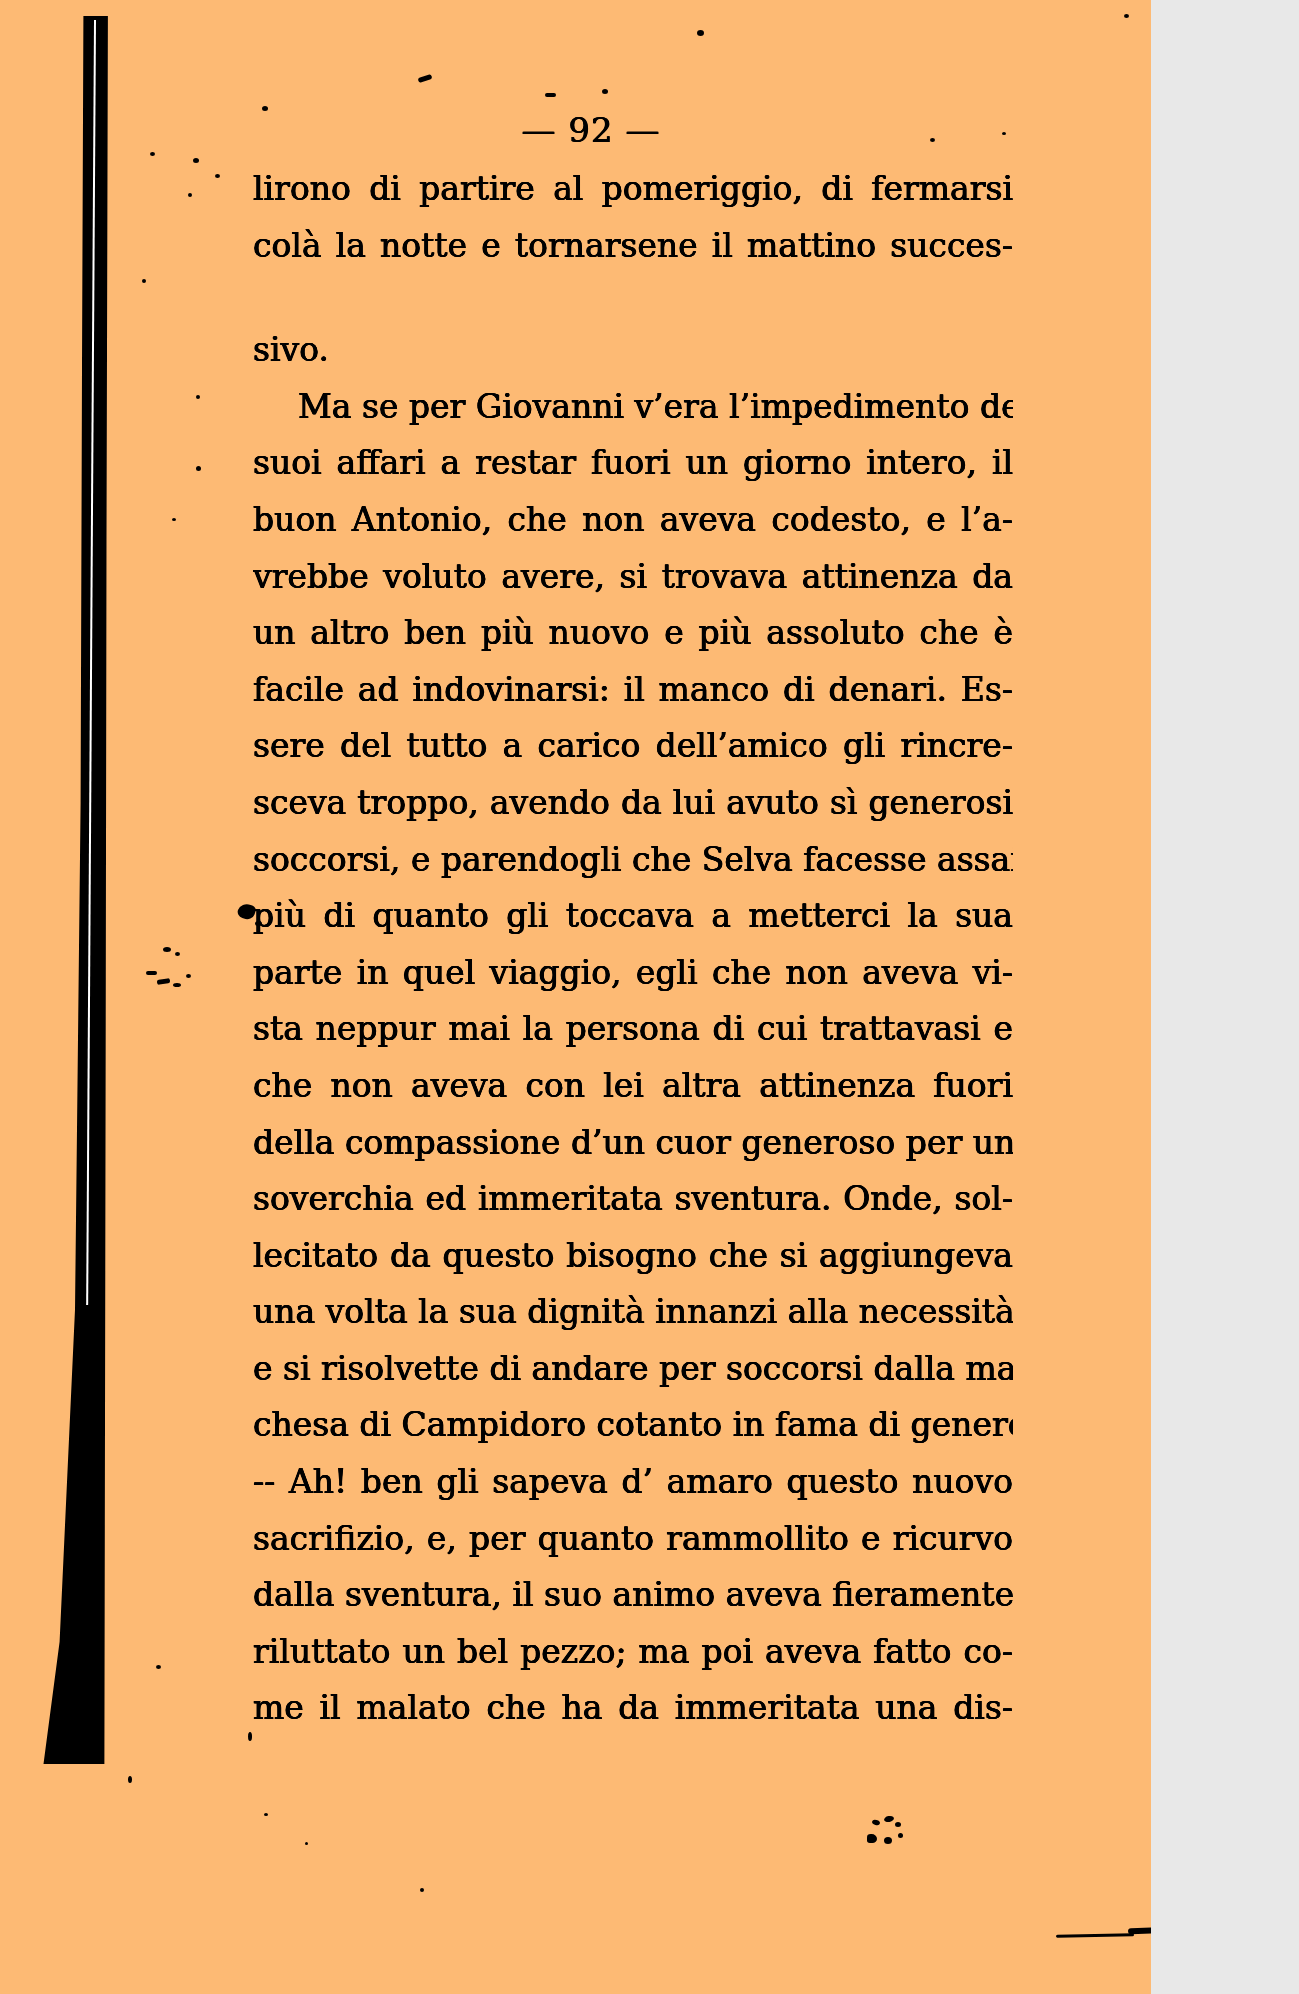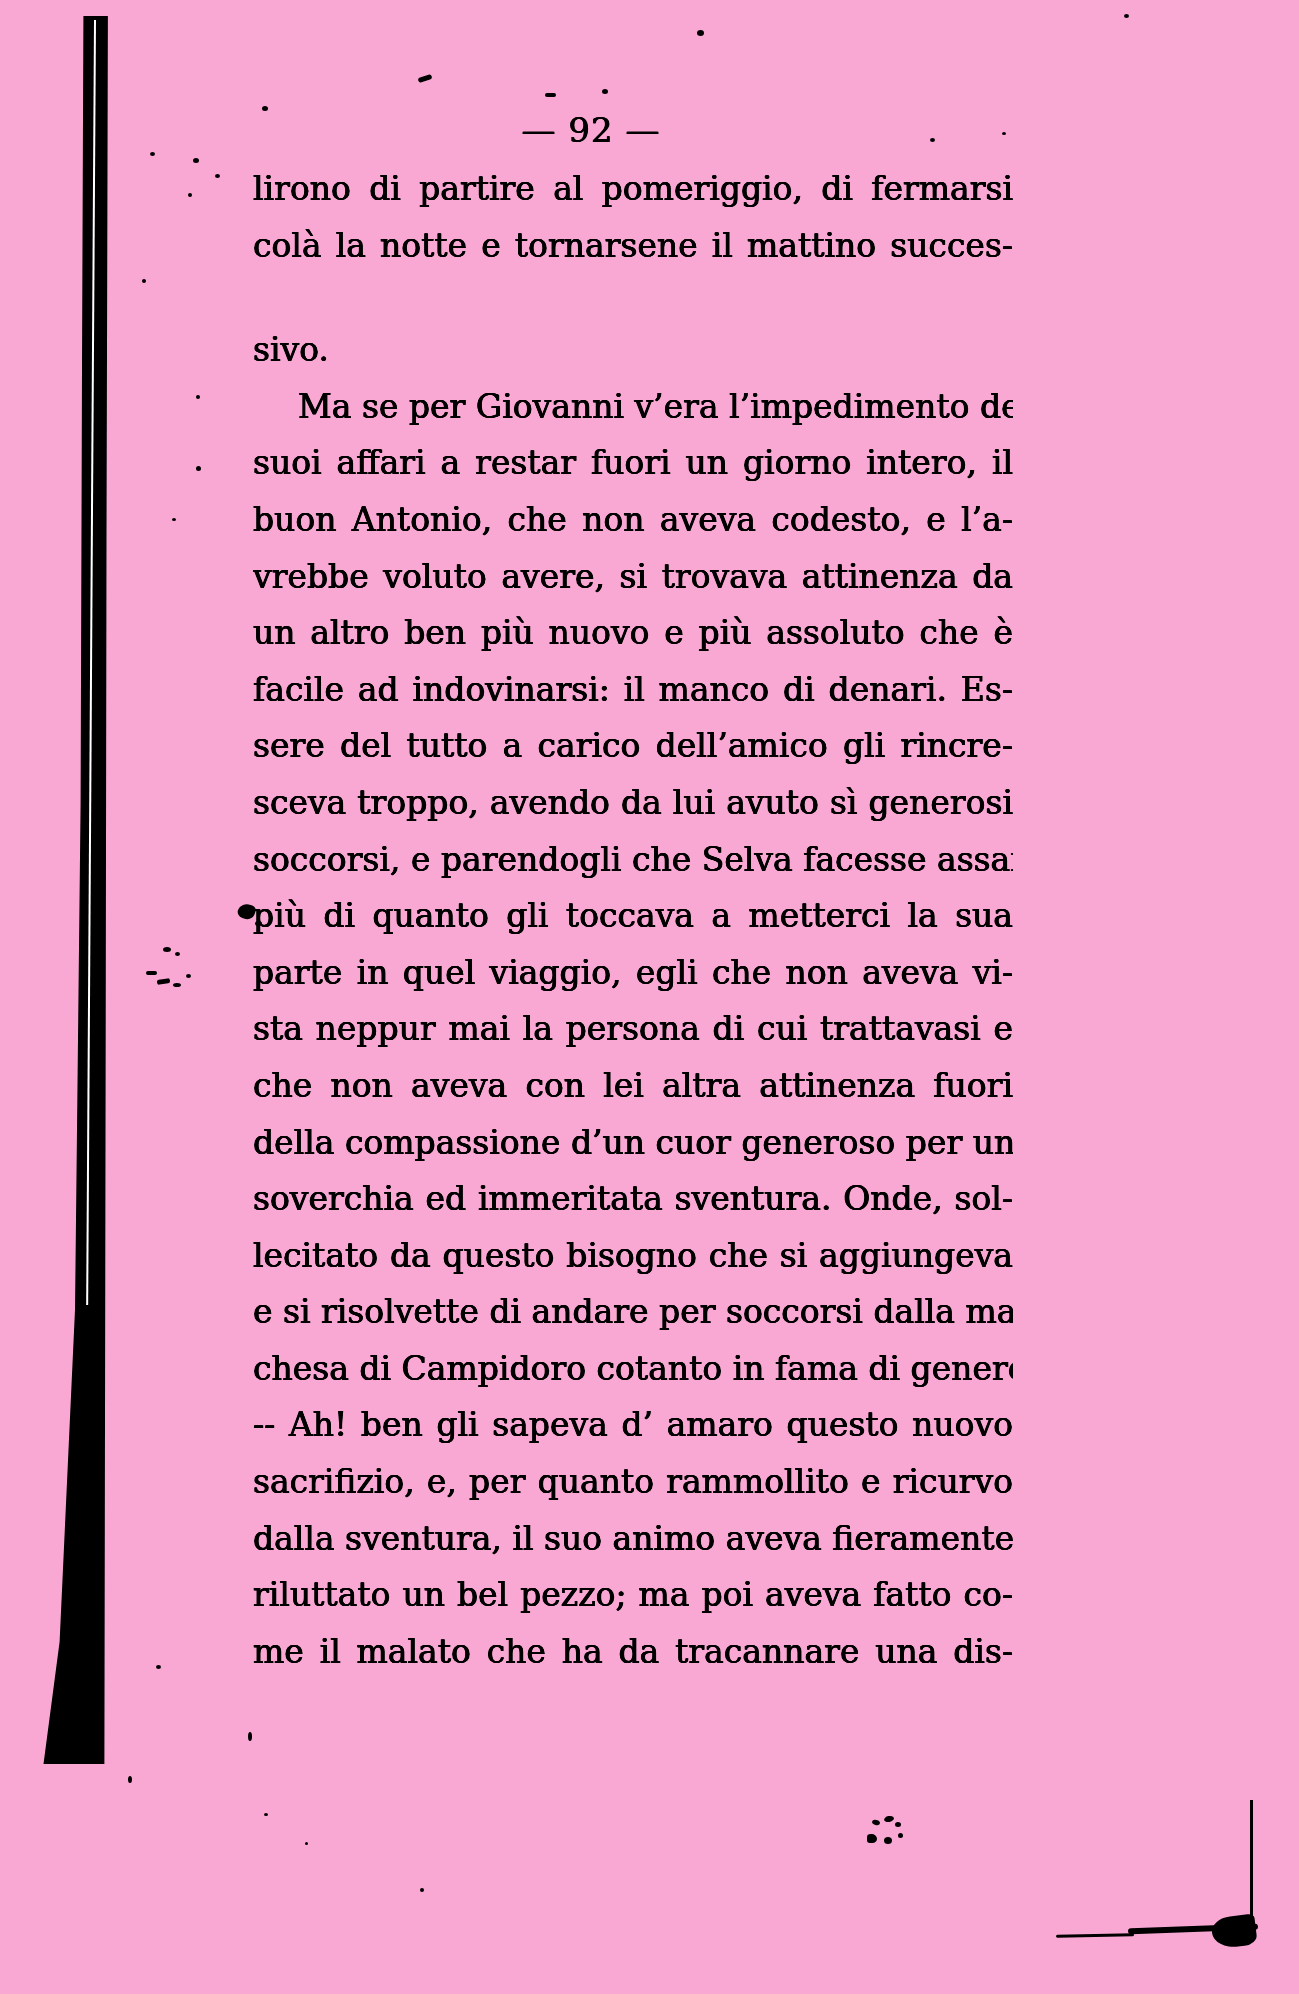--- a/index.html
+++ b/index.html
@@ -1,20 +1,20 @@
 <!DOCTYPE html>
 <html><head>
 <meta charset="utf-8">
 <style>
   html, body { margin: 0; padding: 0; background: #e8e8e8; }
   .page {
     position: relative;
-    width: 1299px;
+    width: 1151px;
     height: 1994px;
-    background: #f9a8d4;
+    background: #fdba74;
     overflow: hidden;
     font-family: "DejaVu Serif", serif;
     color: #000000;
   }
   
   .header {
     position: absolute;
     left: 211px;
     top: 110px;
     width: 760px;
@@ -126,27 +126,28 @@
     <div class="line">sere del tutto a carico dell’amico gli rincre-</div>
     <div class="line">sceva troppo, avendo da lui avuto sì generosi</div>
     <div class="line">soccorsi, e parendogli che Selva facesse assai</div>
     <div class="line">più di quanto gli toccava a metterci la sua</div>
     <div class="line">parte in quel viaggio, egli che non aveva vi-</div>
     <div class="line">sta neppur mai la persona di cui trattavasi e</div>
     <div class="line">che non aveva con lei altra attinenza fuori</div>
     <div class="line">della compassione d’un cuor generoso per una</div>
     <div class="line">soverchia ed immeritata sventura. Onde, sol-</div>
     <div class="line">lecitato da questo bisogno che si aggiungeva</div>
+    <div class="line">una volta la sua dignità innanzi alla necessità</div>
     <div class="line">e si risolvette di andare per soccorsi dalla mar-</div>
     <div class="line">chesa di Campidoro cotanto in fama di generosa.</div>
     <div class="line">-- Ah! ben gli sapeva d’ amaro questo nuovo</div>
     <div class="line">sacrifizio, e, per quanto rammollito e ricurvo</div>
     <div class="line">dalla sventura, il suo animo aveva fieramente</div>
     <div class="line">riluttato un bel pezzo; ma poi aveva fatto co-</div>
-    <div class="line">me il malato che ha da tracannare una dis-</div>
+    <div class="line">me il malato che ha da immeritata una dis-</div>
   </div>
 
   <div class="corner-vline"></div>
   <div class="corner-streak1"></div>
   <div class="corner-streak2"></div>
   <div class="corner-blob"></div>
 
   <div class="speck" style="left:418px;top:76px;width:14px;height:5px;transform:rotate(-18deg);border-radius:3px;"></div>
   <div class="speck" style="left:545px;top:93px;width:11px;height:4px;border-radius:2px;"></div>
   <div class="speck" style="left:602px;top:89px;width:6px;height:5px;"></div>

